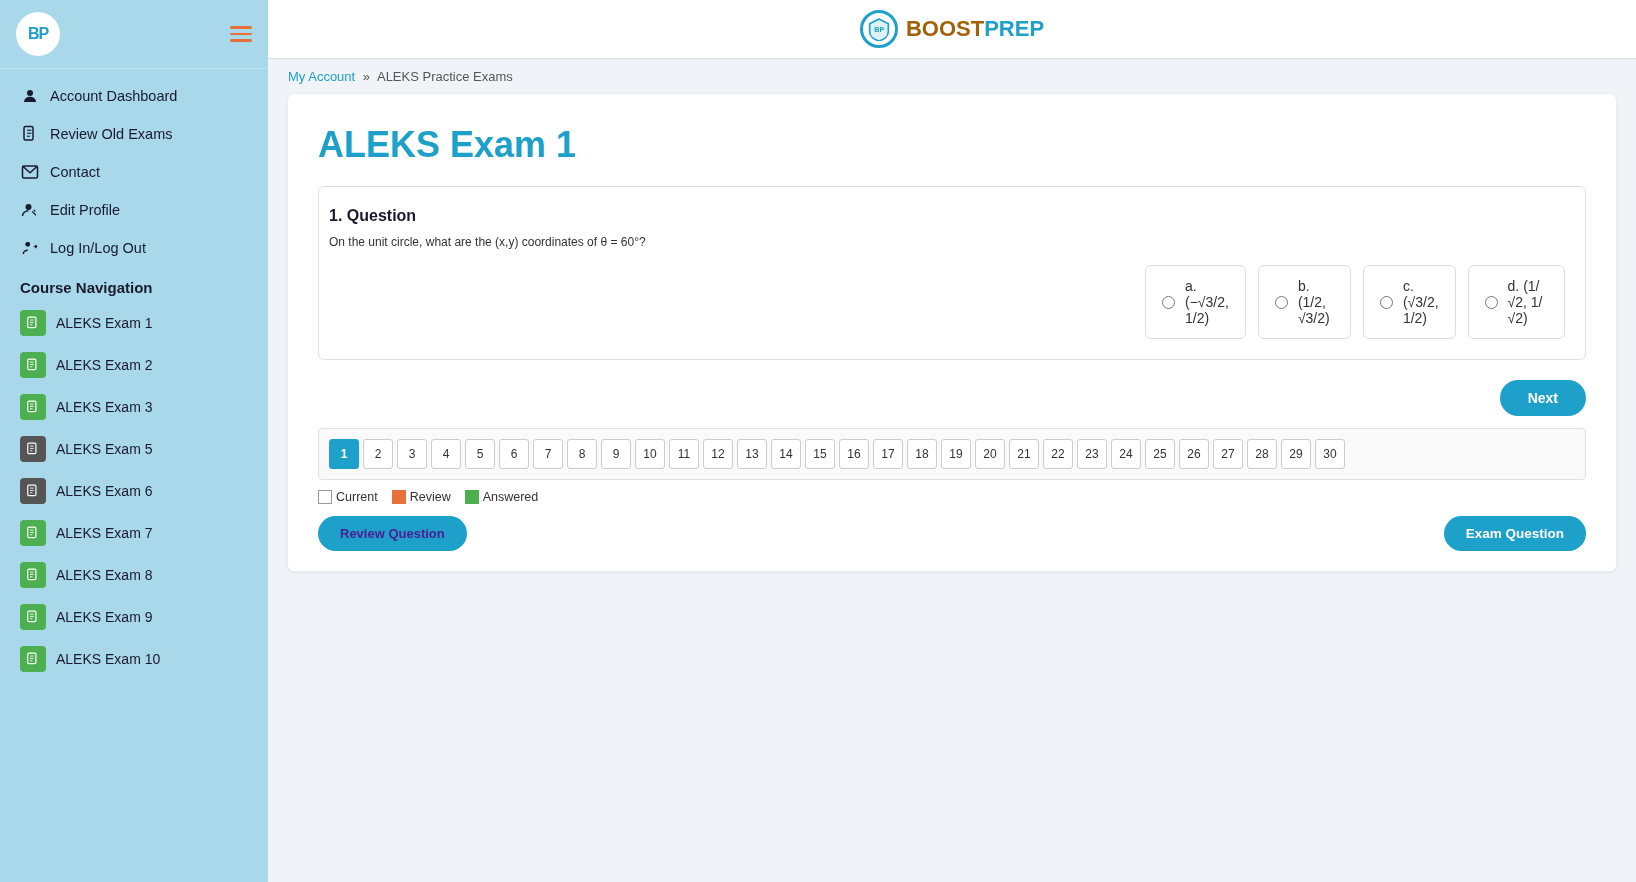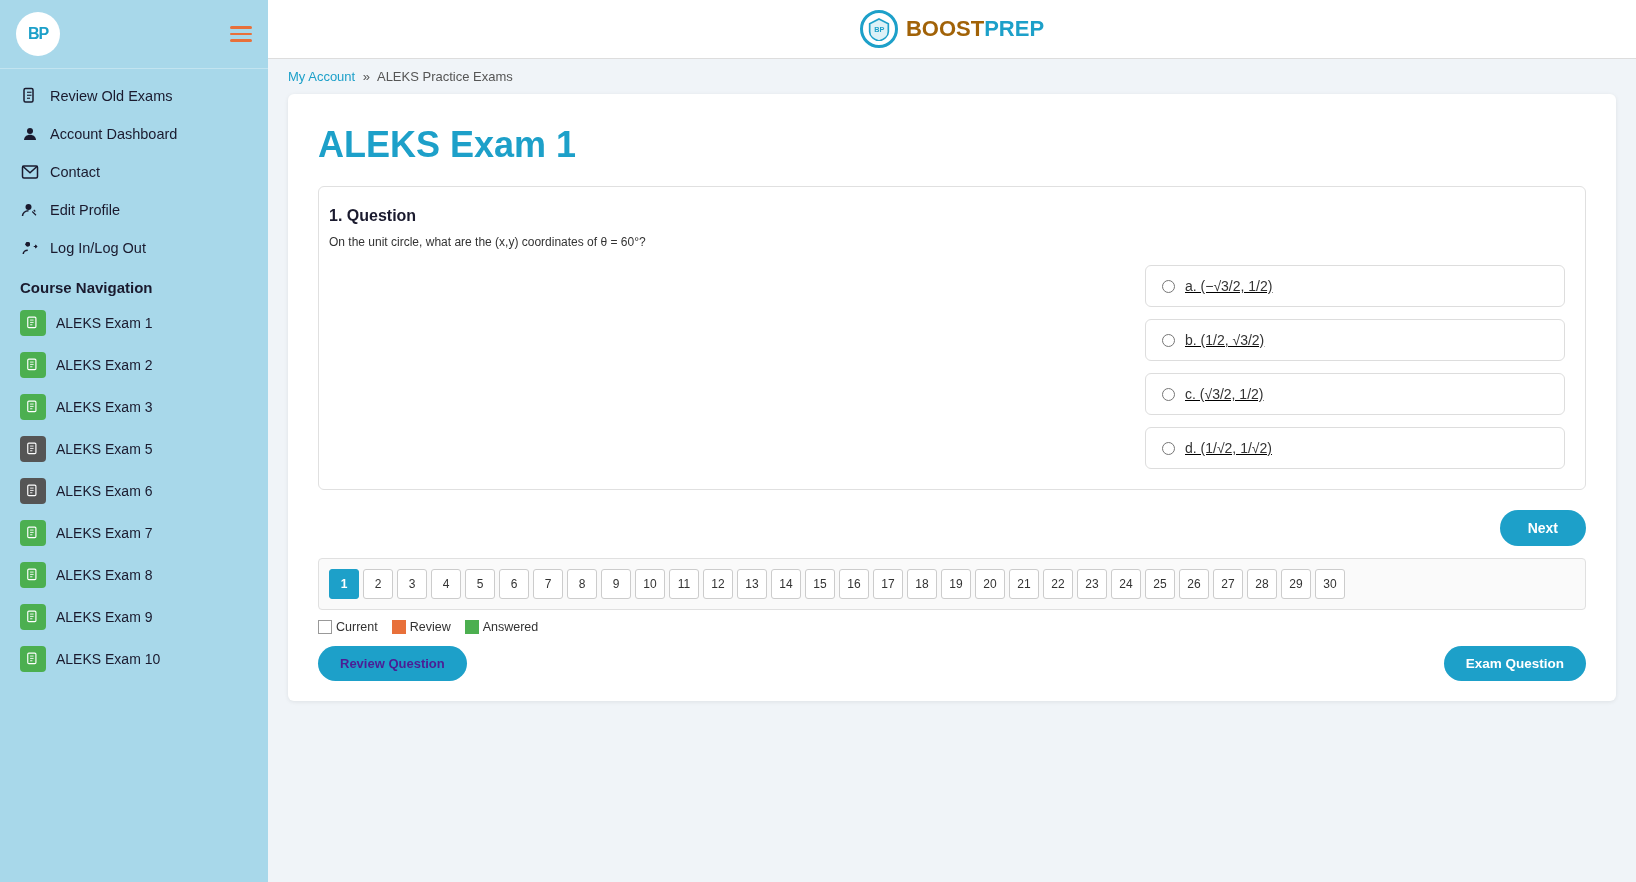--- a/index.html
+++ b/index.html
@@ -148,25 +148,24 @@
     }
 
     .question-text {
       font-size: 12px;
       color: #333;
       margin-bottom: 16px;
     }
 
     .answers {
       display: flex;
-      flex-direction: column;
+      flex-direction: row;
       gap: 12px;
       max-width: 420px;
       margin-left: auto;
-      text-decoration: underline;
     }
 
     .answer-option {
       border: 1px solid #ddd;
       border-radius: 6px;
       padding: 12px 16px;
       display: flex;
       align-items: center;
       gap: 10px;
       cursor: pointer;
@@ -274,37 +273,37 @@
         <span></span>
         <span></span>
     </div>
   </div>
 
   <div class="sidebar-nav">
 
     <div class="sidebar-nav-item">
       <div class="nav-icon">
         <svg width="18" height="18" viewBox="0 0 24 24" fill="currentColor">
+            <circle cx="12" cy="8" r="4"></circle>
+            <path d="M4 20c0-4 3.6-7 8-7s8 3 8 7"></path>
+          </svg>
+      </div>
+      <span>Account Dashboard</span>
+    </div>
+
+    <div class="sidebar-nav-item">
+      <div class="nav-icon">
+        <svg width="18" height="18" viewBox="0 0 24 24" fill="currentColor">
             <rect x="4" y="2" width="12" height="18" rx="2" fill="none" stroke="currentColor" stroke-width="2"></rect>
             <line x1="8" y1="7" x2="14" y2="7" stroke="currentColor" stroke-width="1.5"></line>
             <line x1="8" y1="11" x2="14" y2="11" stroke="currentColor" stroke-width="1.5"></line>
             <line x1="8" y1="15" x2="12" y2="15" stroke="currentColor" stroke-width="1.5"></line>
           </svg>
       </div>
       <span>Review Old Exams</span>
-    </div>
-
-    <div class="sidebar-nav-item">
-      <div class="nav-icon">
-        <svg width="18" height="18" viewBox="0 0 24 24" fill="currentColor">
-            <circle cx="12" cy="8" r="4"></circle>
-            <path d="M4 20c0-4 3.6-7 8-7s8 3 8 7"></path>
-          </svg>
-      </div>
-      <span>Account Dashboard</span>
     </div>
 
     <div class="sidebar-nav-item">
       <div class="nav-icon">
         <svg width="18" height="18" viewBox="0 0 24 24" fill="none" stroke="currentColor" stroke-width="2">
             <rect x="2" y="4" width="20" height="16" rx="2"></rect>
             <polyline points="2,4 12,13 22,4"></polyline>
           </svg>
       </div>
       <span>Contact</span>

